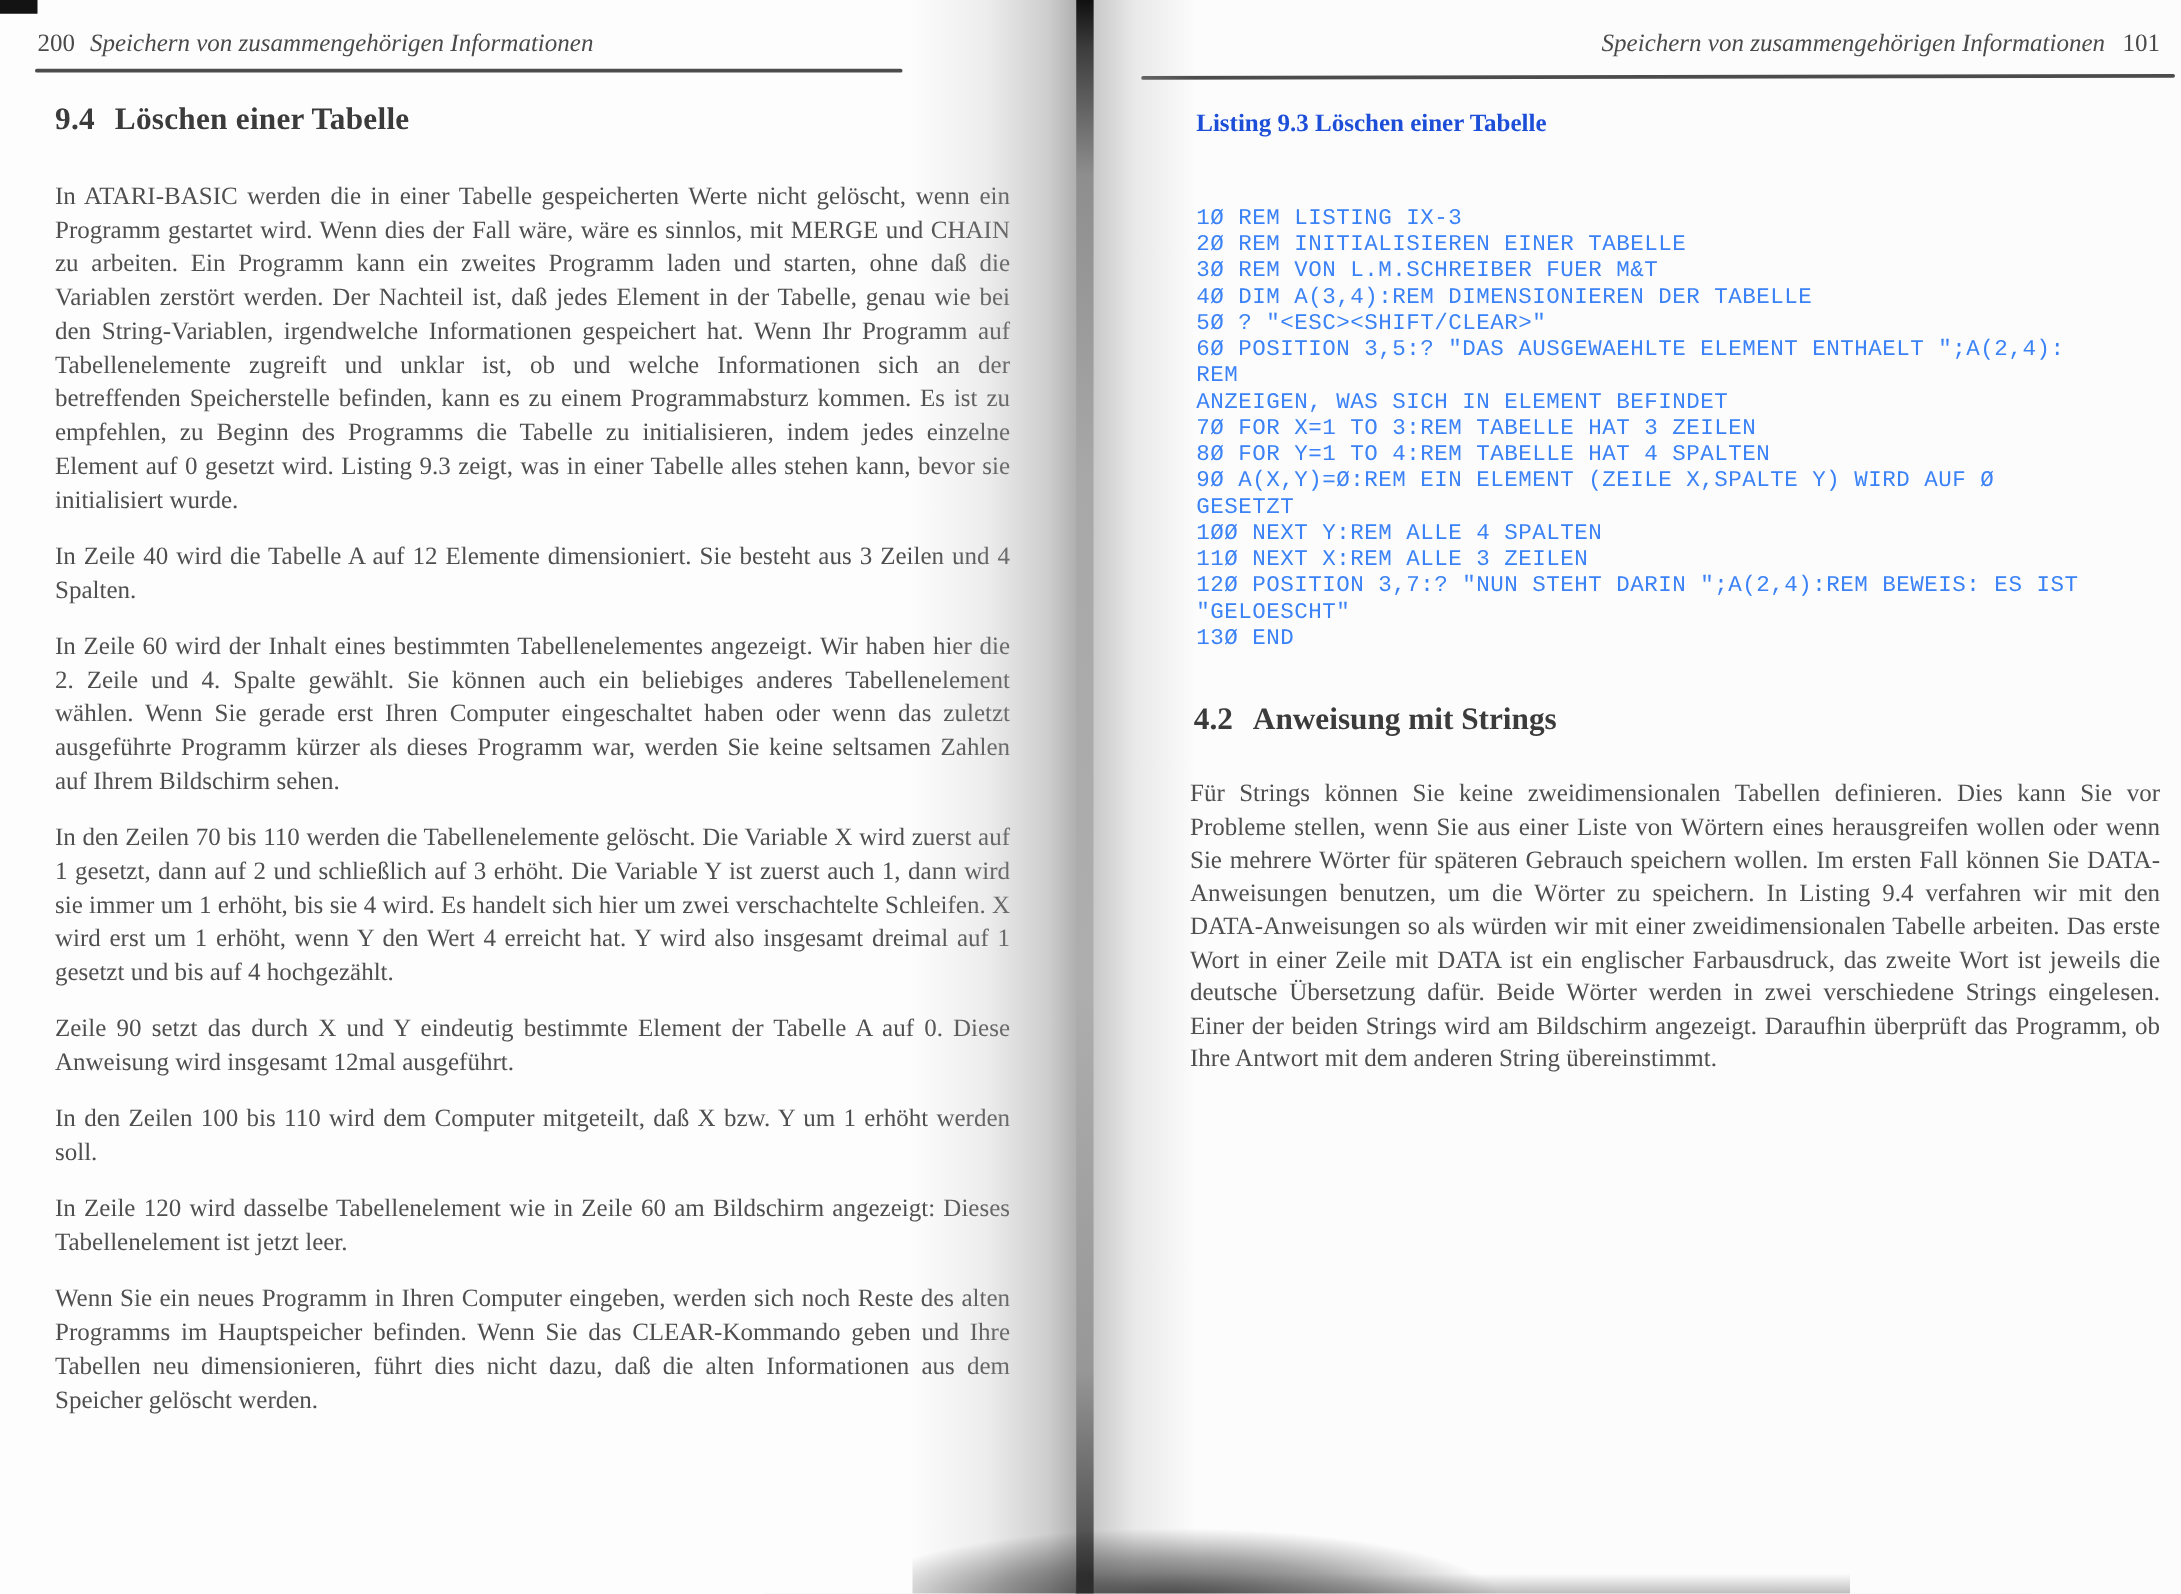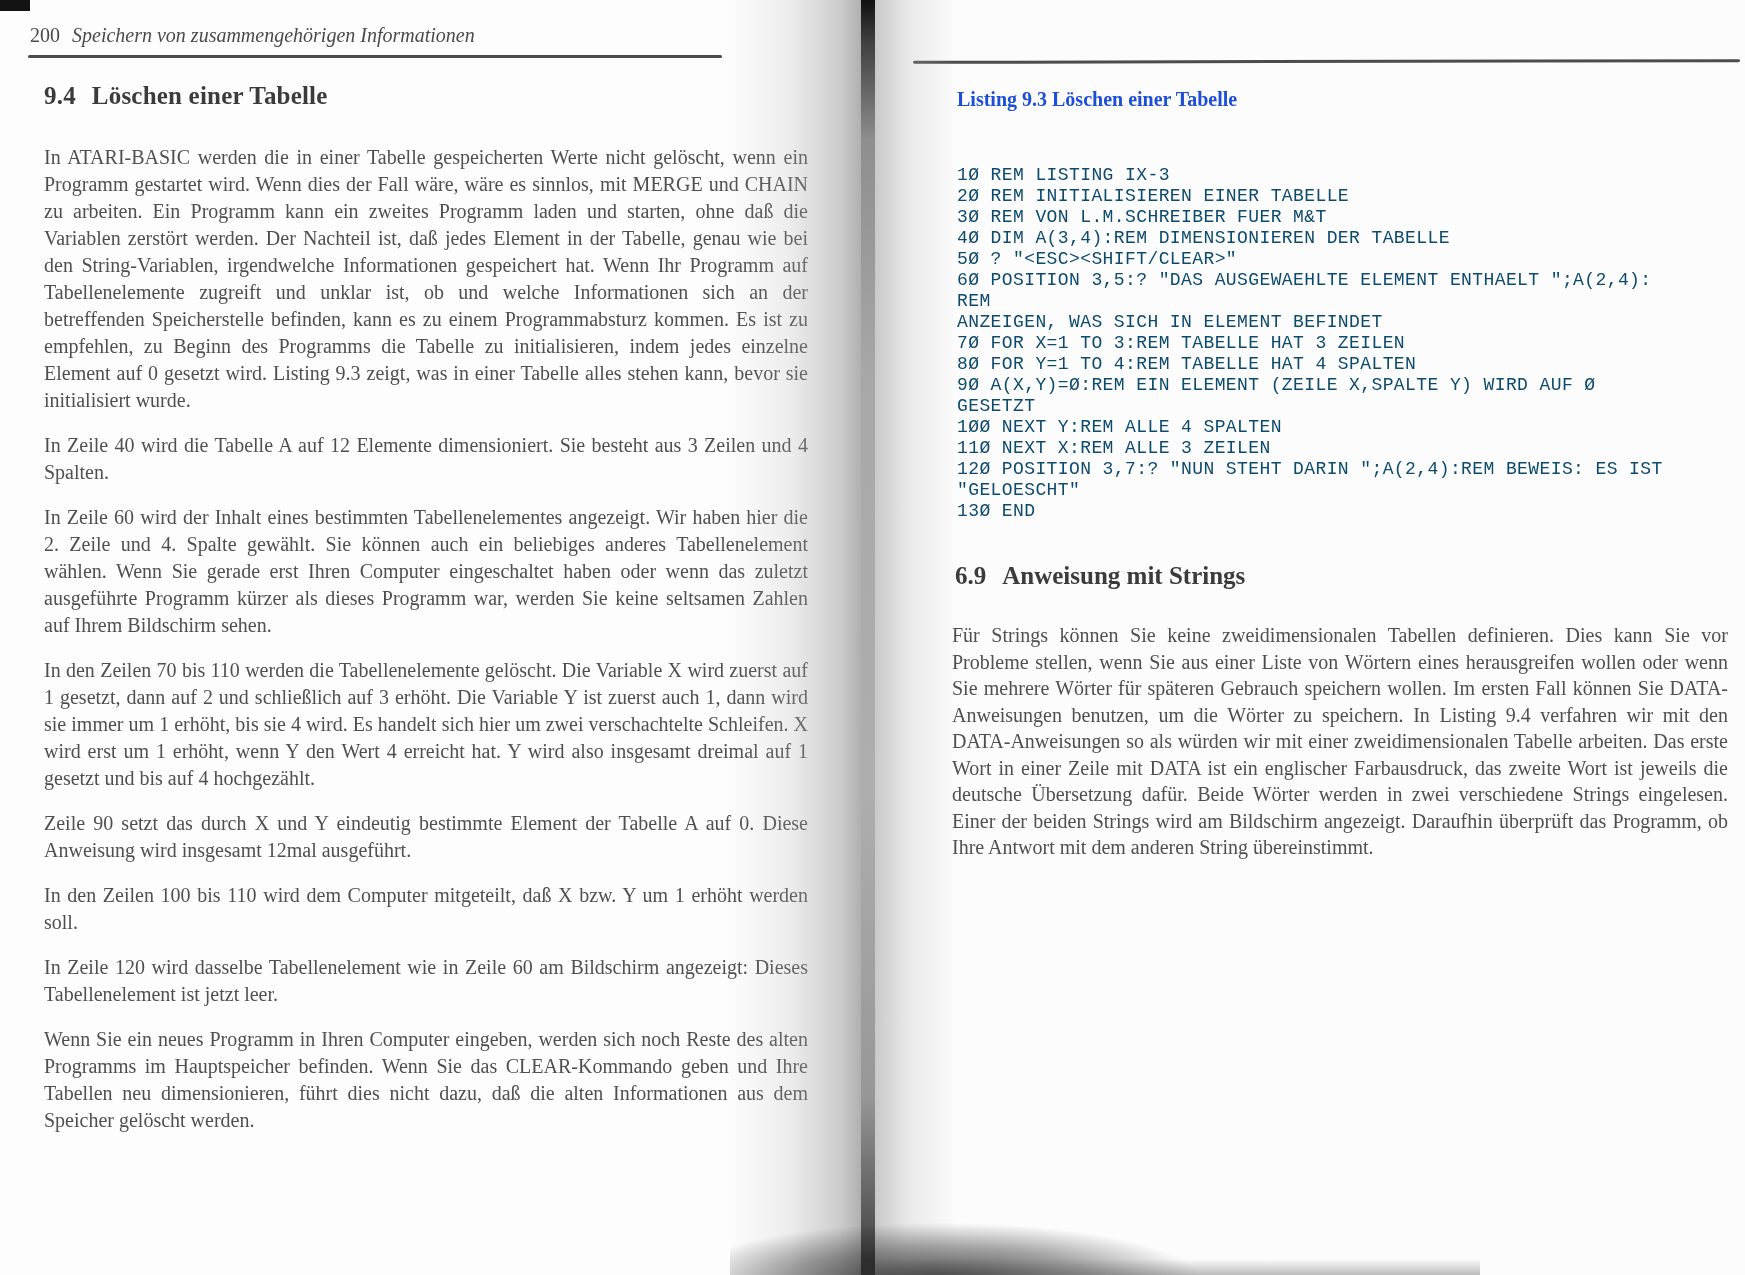--- a/index.html
+++ b/index.html
@@ -70,21 +70,21 @@
   }
 
   
   .col-right { position: absolute; left: 952px; top: 88px; width: 778px; }
   .listing-caption {
     font-weight: bold; color: #1d4ed8; font-size: 20px; margin: 0 0 54px 5px;
   }
   .code-listing {
     font-family: "Liberation Mono", "DejaVu Sans Mono", monospace;
     font-size: 18px; line-height: 21px; letter-spacing: 0.4px;
-    color: #0c4a6e; margin: 0 0 40px 5px; white-space: pre; width: 740px;
+    color: #3b82f6; margin: 0 0 40px 5px; white-space: pre; width: 740px;
     overflow: visible;
   }
   .section-heading-right {
     font-weight: bold; color: #3b3b3b; font-size: 25px; margin: 0 0 32px 3px;
   }
   .section-heading-right .sec-num { margin-right: 16px; }
   .col-right .body-text { width: 776px; line-height: 26.5px; }
 </style>
 </head>
 <body>
@@ -92,20 +92,23 @@
 <div class="spread">
 
   <div class="page page-left"></div>
   <div class="page page-right"></div>
 
   <div class="running-head rh-left">
     <span class="pagenum">200</span><span class="running-title">Speichern von zusammengehörigen Informationen</span>
   </div>
   <div class="head-rule rule-left"></div>
 
+  <div class="running-head rh-right">
+    <span class="running-title">Speichern von zusammengehörigen Informationen</span><span class="pagenum">101</span>
+  </div>
   <div class="head-rule rule-right"></div>
 
   <div class="col-left">
     <h2 class="section-heading">
       <span class="sec-num">9.4</span><span>Löschen einer Tabelle</span>
     </h2>
     <p class="body-text">In ATARI-BASIC werden die in einer Tabelle gespeicherten Werte nicht gelöscht, wenn ein Programm gestartet wird. Wenn dies der Fall wäre, wäre es sinnlos, mit MERGE und CHAIN zu arbeiten. Ein Programm kann ein zweites Programm laden und starten, ohne daß die Variablen zerstört werden. Der Nachteil ist, daß jedes Element in der Tabelle, genau wie bei den String-Variablen, irgendwelche Informationen gespeichert hat. Wenn Ihr Programm auf Tabellenelemente zugreift und unklar ist, ob und welche Informationen sich an der betreffenden Speicherstelle befinden, kann es zu einem Programmabsturz kommen. Es ist zu empfehlen, zu Beginn des Programms die Tabelle zu initialisieren, indem jedes einzelne Element auf 0 gesetzt wird. Listing 9.3 zeigt, was in einer Tabelle alles stehen kann, bevor sie initialisiert wurde.</p>
     <p class="body-text">In Zeile 40 wird die Tabelle A auf 12 Elemente dimensioniert. Sie besteht aus 3 Zeilen und 4 Spalten.</p>
     <p class="body-text">In Zeile 60 wird der Inhalt eines bestimmten Tabellenelementes angezeigt. Wir haben hier die 2. Zeile und 4. Spalte gewählt. Sie können auch ein beliebiges anderes Tabellenelement wählen. Wenn Sie gerade erst Ihren Computer eingeschaltet haben oder wenn das zuletzt ausgeführte Programm kürzer als dieses Programm war, werden Sie keine seltsamen Zahlen auf Ihrem Bildschirm sehen.</p>
     <p class="body-text">In den Zeilen 70 bis 110 werden die Tabellenelemente gelöscht. Die Variable X wird zuerst auf 1 gesetzt, dann auf 2 und schließlich auf 3 erhöht. Die Variable Y ist zuerst auch 1, dann wird sie immer um 1 erhöht, bis sie 4 wird. Es handelt sich hier um zwei verschachtelte Schleifen. X wird erst um 1 erhöht, wenn Y den Wert 4 erreicht hat. Y wird also insgesamt dreimal auf 1 gesetzt und bis auf 4 hochgezählt.</p>
@@ -128,21 +131,21 @@
 7Ø FOR X=1 TO 3:REM TABELLE HAT 3 ZEILEN
 8Ø FOR Y=1 TO 4:REM TABELLE HAT 4 SPALTEN
 9Ø A(X,Y)=Ø:REM EIN ELEMENT (ZEILE X,SPALTE Y) WIRD AUF Ø
 GESETZT
 1ØØ NEXT Y:REM ALLE 4 SPALTEN
 11Ø NEXT X:REM ALLE 3 ZEILEN
 12Ø POSITION 3,7:? "NUN STEHT DARIN ";A(2,4):REM BEWEIS: ES IST
 "GELOESCHT"
 13Ø END</pre>
     <h2 class="section-heading-right">
-      <span class="sec-num">6.9</span><span>Anweisung mit Strings</span>
+      <span class="sec-num">4.2</span><span>Anweisung mit Strings</span>
     </h2>
     <p class="body-text">Für Strings können Sie keine zweidimensionalen Tabellen definieren. Dies kann Sie vor Probleme stellen, wenn Sie aus einer Liste von Wörtern eines herausgreifen wollen oder wenn Sie mehrere Wörter für späteren Gebrauch speichern wollen. Im ersten Fall können Sie DATA-Anweisungen benutzen, um die Wörter zu speichern. In Listing 9.4 verfahren wir mit den DATA-Anweisungen so als würden wir mit einer zweidimensionalen Tabelle arbeiten. Das erste Wort in einer Zeile mit DATA ist ein englischer Farbausdruck, das zweite Wort ist jeweils die deutsche Übersetzung dafür. Beide Wörter werden in zwei verschiedene Strings eingelesen. Einer der beiden Strings wird am Bildschirm angezeigt. Daraufhin überprüft das Programm, ob Ihre Antwort mit dem anderen String übereinstimmt.</p>
   </div>
 
   <div class="gutter-left"></div>
   <div class="gutter-seam"></div>
   <div class="gutter-right"></div>
   <div class="bottom-shadow"></div>
   <div class="bottom-edge-shade"></div>
   <div class="corner-mark"></div>

